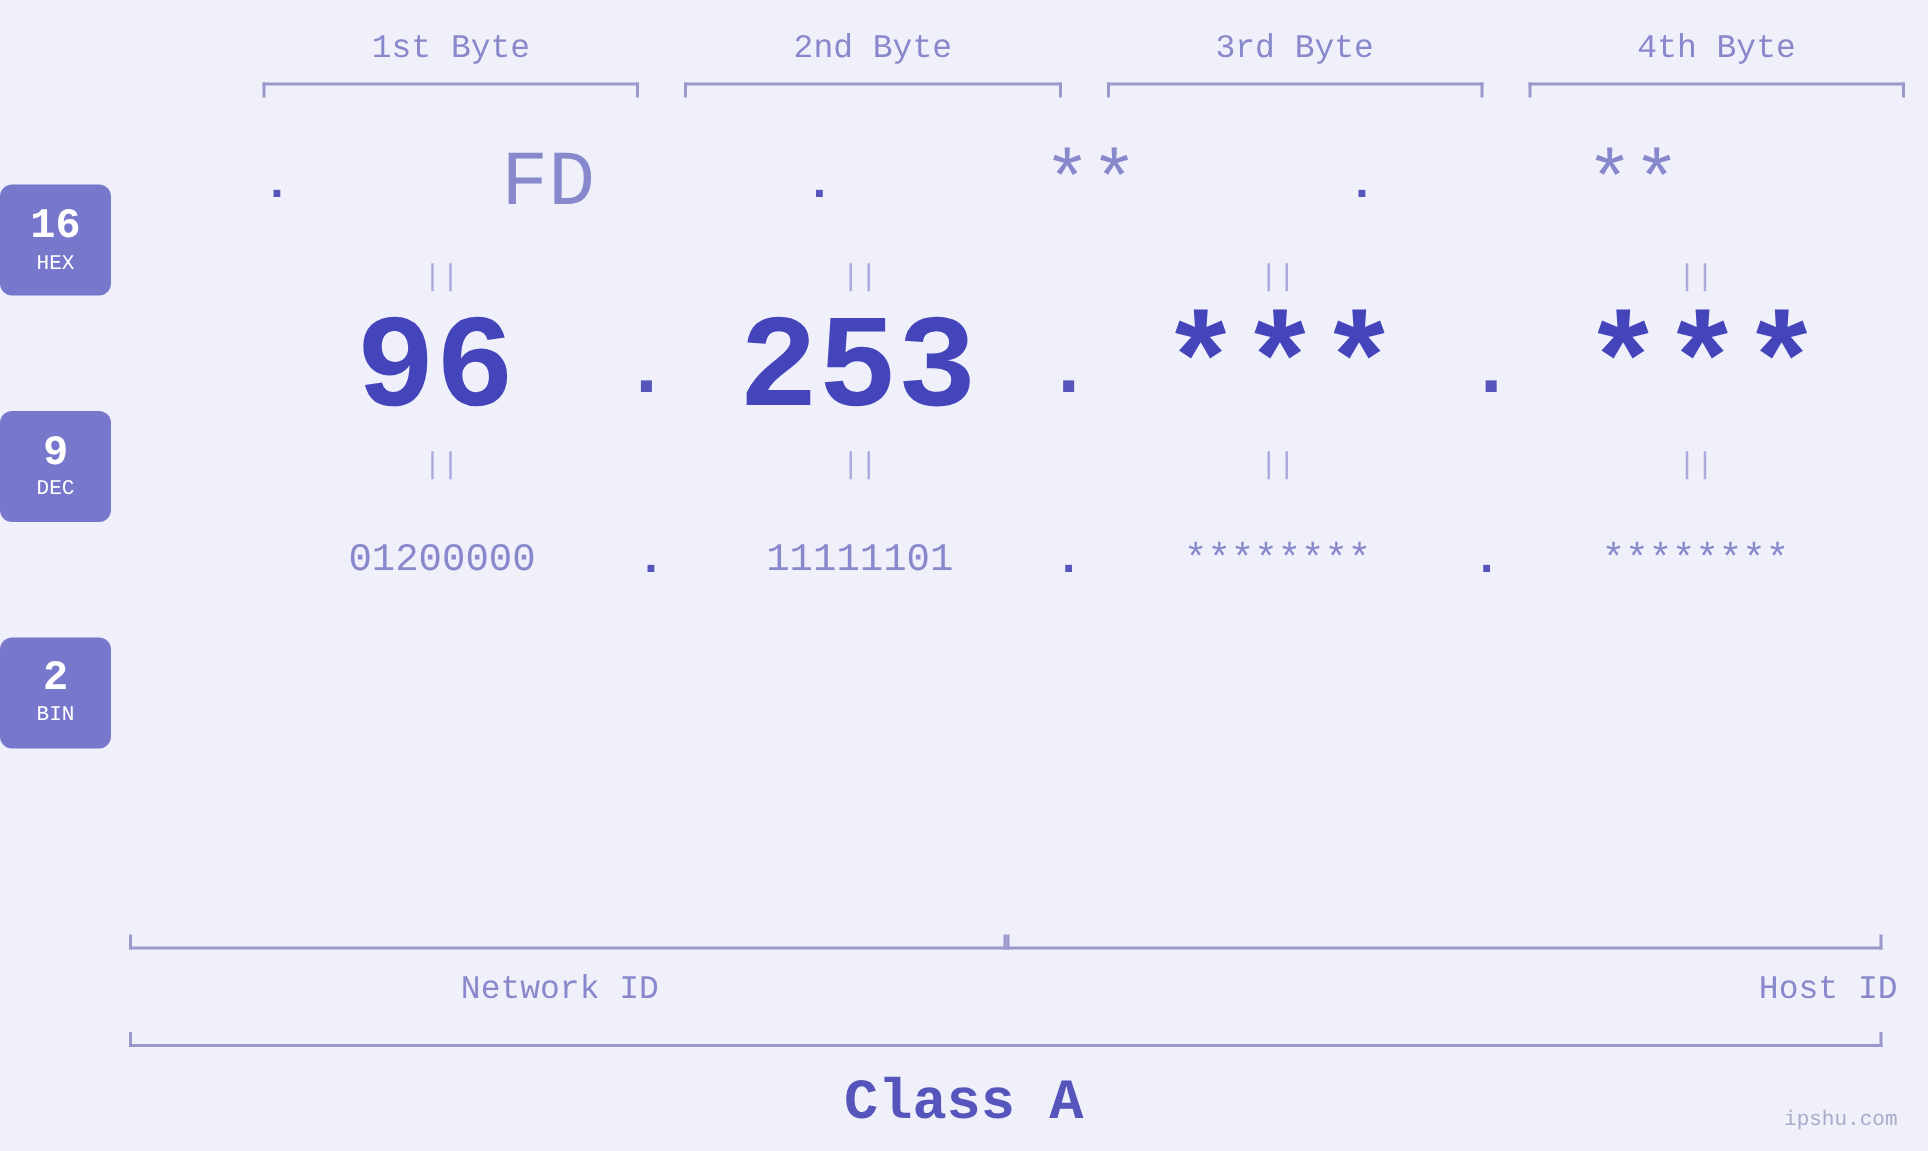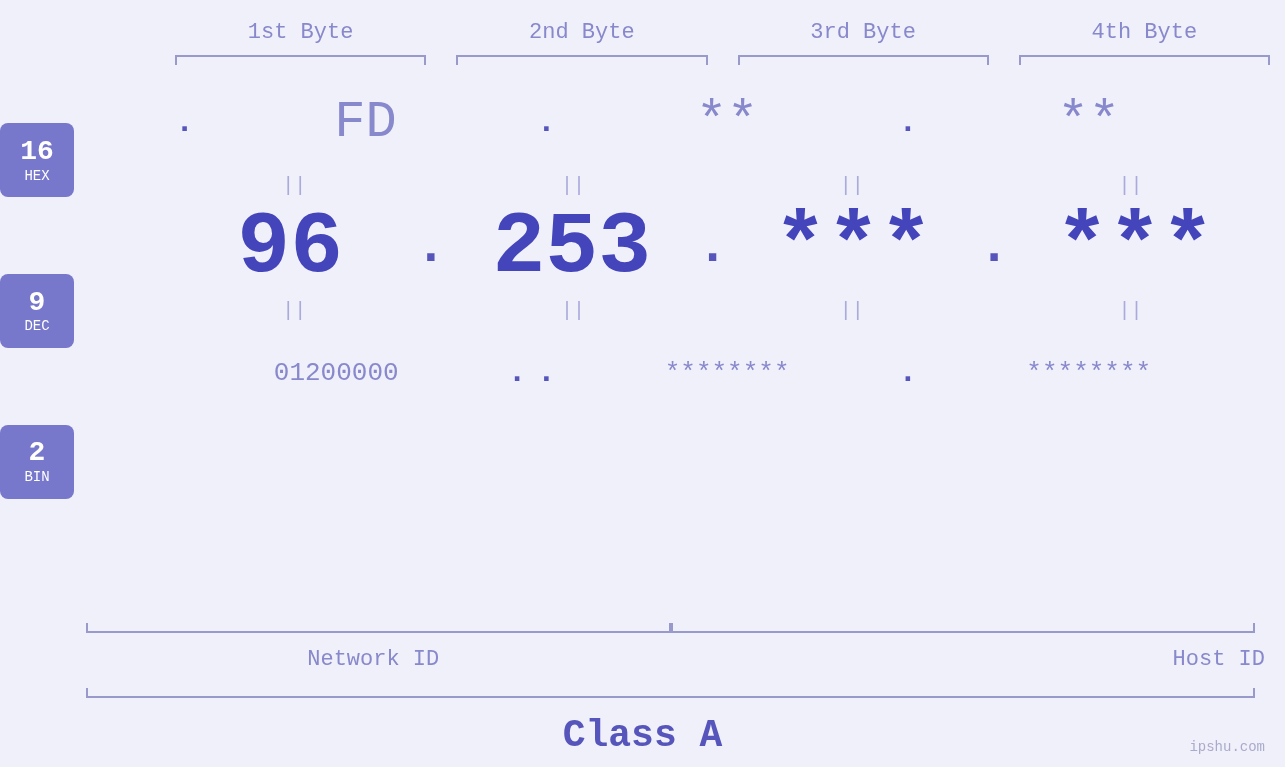--- a/index.html
+++ b/index.html
@@ -326,20 +326,23 @@
         <div class="equals-cell">||</div>
         <div class="equals-dot"></div>
         <div class="equals-cell">||</div>
       </div>
 
       <div class="data-row bin-row">
         <div class="cell">
           <span class="bin-val">01200000</span>
         </div>
         <div class="dot">.</div>
+        <div class="cell">
+          <span class="bin-val">11111101</span>
+        </div>
         <div class="dot">.</div>
         <div class="cell">
           <span class="bin-val">********</span>
         </div>
         <div class="dot">.</div>
         <div class="cell">
           <span class="bin-val">********</span>
         </div>
       </div>
 

